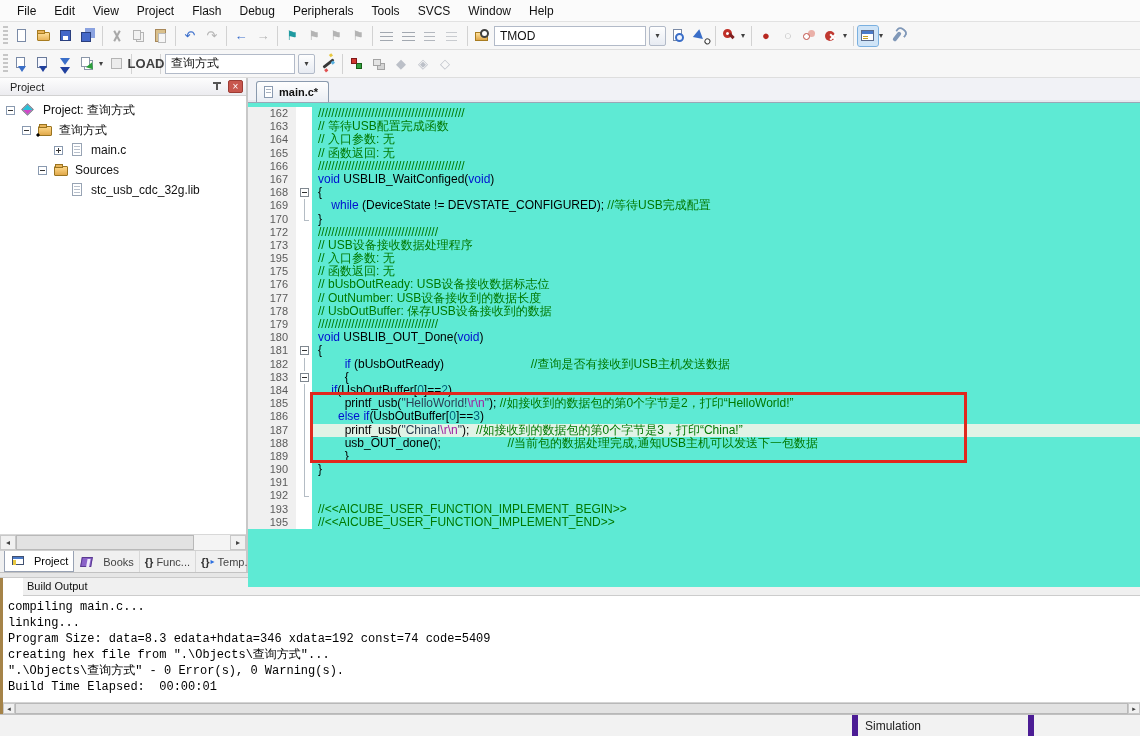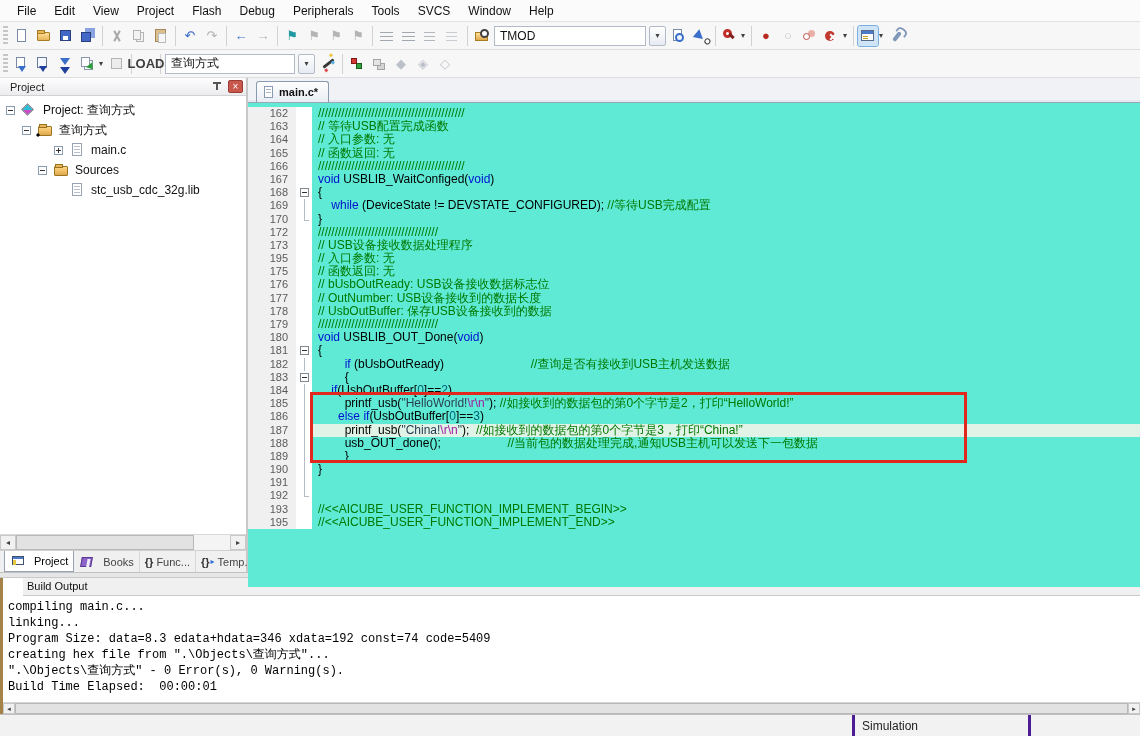--- a/index.html
+++ b/index.html
@@ -142,21 +142,21 @@
   
   .splitter{height:6px;background:#e6e6e6;border-top:1px solid #c2c2c2;border-bottom:1px solid #cacaca;flex:none;}
   .buildpanel{height:136px;display:flex;flex-direction:column;flex:none;background:#fff;border-left:3px solid #a58348;}
   .bo-header{height:18px;background:#f0f0f0;border-bottom:1px solid #cccccc;font-size:11px;color:#111;padding:2px 0 0 4px;flex:none;margin-left:20px;}
   .bo-body{flex:1;background:#fff;font-family:"Liberation Mono",monospace;font-size:12px;color:#000;padding:3px 0 0 5px;overflow:hidden;}
   .bo-line{height:16px;line-height:16px;white-space:pre;}
   .bo-scroll{height:12px;border-top:1px solid #d4d4d4;}
   .bo-scroll .sbtn{width:12px;font-size:7px;}
   .statusbar{height:22px;background:#f2f2f2;border-top:1px solid #c0c0c0;display:flex;align-items:stretch;font-size:12px;color:#222;flex:none;}
   .scell{display:flex;align-items:center;padding:0 7px;}
-  .scell+.scell{border-left:3px solid #4c1d95;}
+  .scell+.scell{border-left:6px solid #4c1d95;}
 </style>
 </head>
 <body>
 
 <div class="app">
   <div class="menubar" id="menubar">
       <div class="mitem">File</div>
       <div class="mitem">Edit</div>
       <div class="mitem">View</div>
       <div class="mitem">Project</div>

